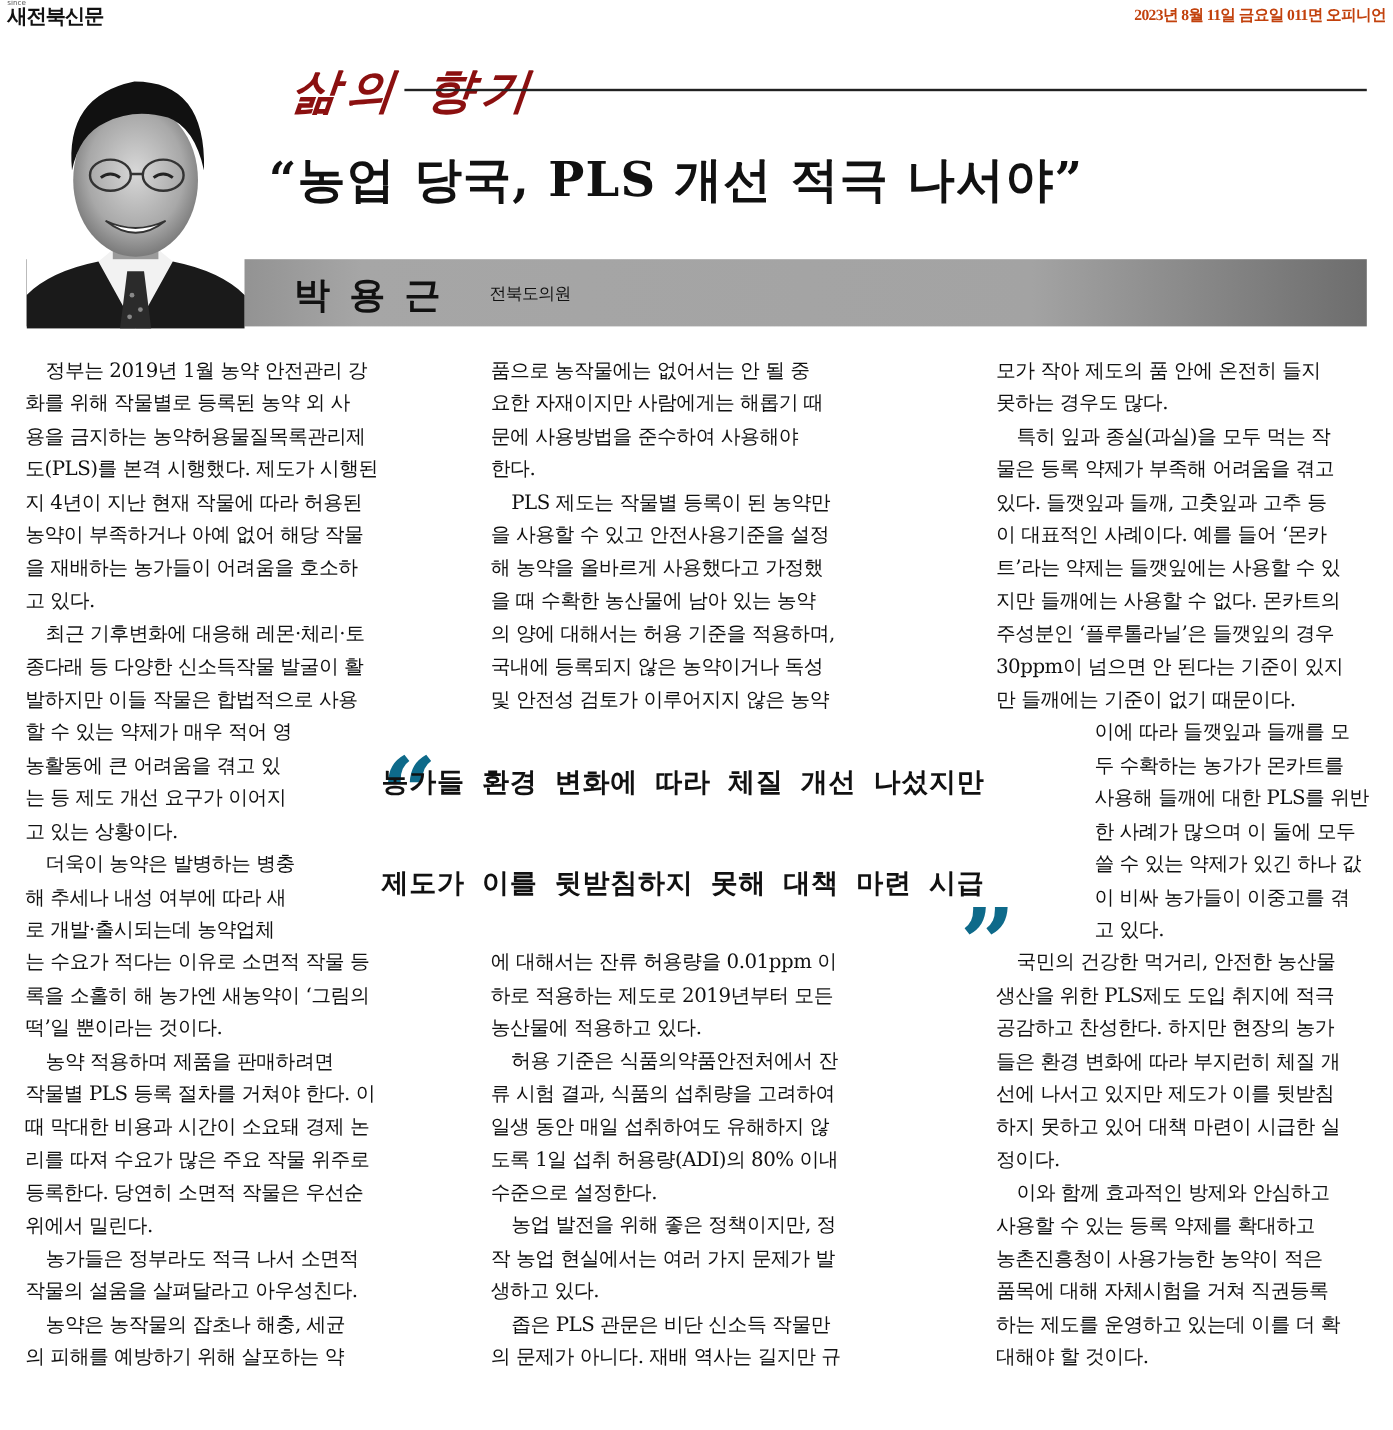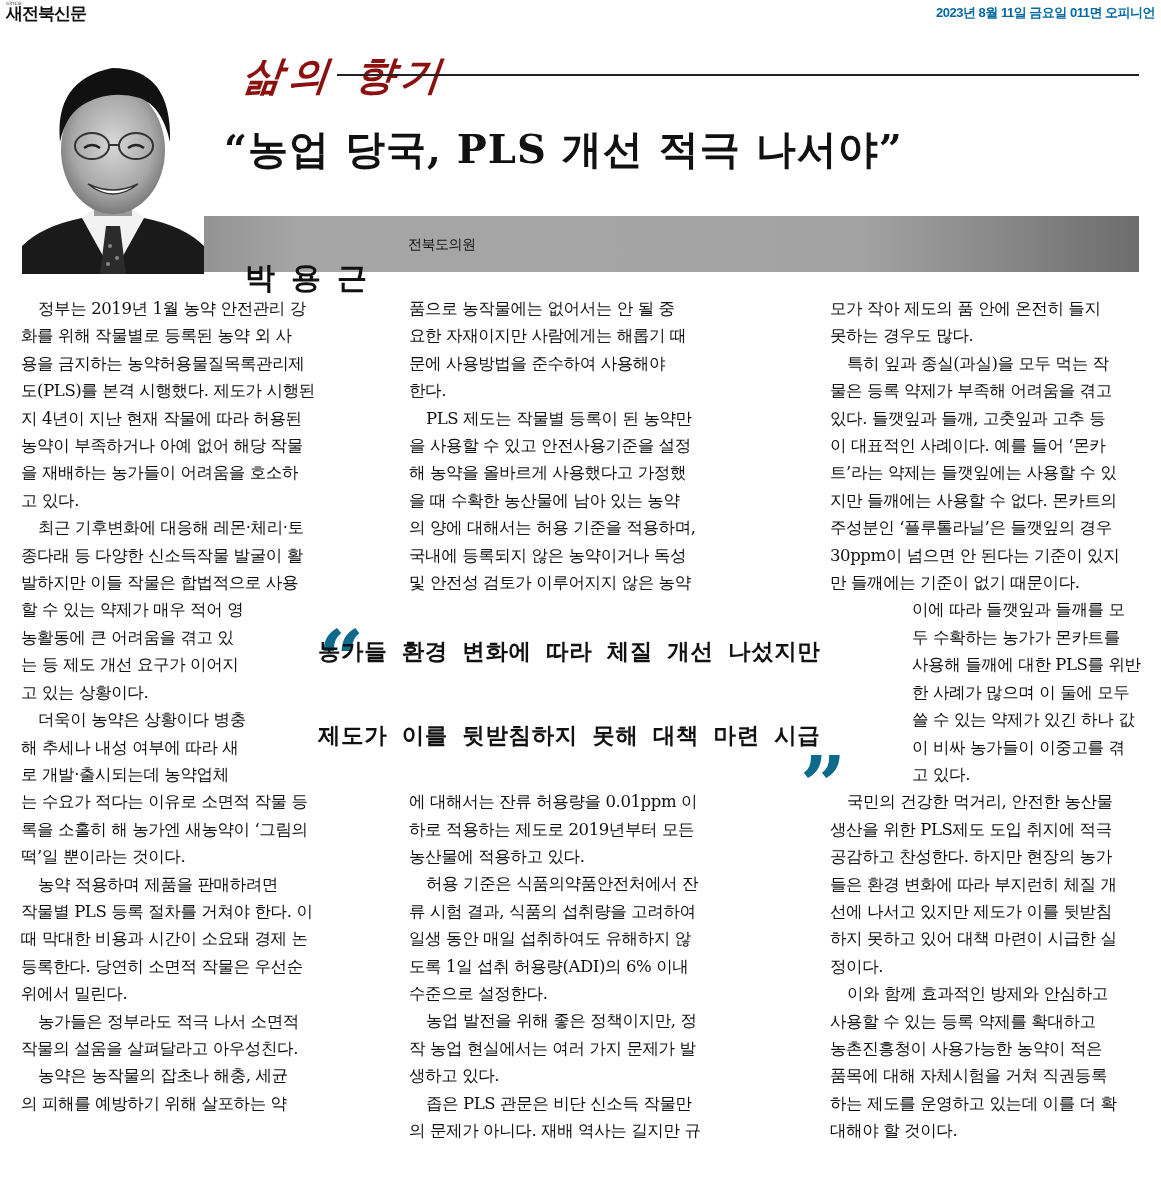--- a/index.html
+++ b/index.html
@@ -1,32 +1,32 @@
 <!DOCTYPE html>
 <html><head>
   <meta charset="utf-8">
   <style>
     * { box-sizing: border-box; margin: 0; padding: 0; }
     html, body { width: 1161px; height: 1192px; background: #ffffff; overflow: hidden; }
     body { position: relative; font-family: "DejaVu Serif", "Liberation Serif", serif; color: #111; }
 
     .masthead-logo { position: absolute; left: 6px; top: 2px; font-family: "DejaVu Sans", sans-serif; font-weight: bold; font-size: 17px; letter-spacing: -1px; color: #111; }
     .masthead-logo .tiny { position: absolute; left: 0; top: -3px; font-size: 6px; font-weight: normal; letter-spacing: 0; color: #555; }
-    .masthead-date { position: absolute; right: 6px; top: 4px; font-family: Liberation Sans, sans-serif; font-size: 13px; font-weight: bold; letter-spacing: -0.5px; color: #0369a1; }
+    .masthead-date { position: absolute; right: 6px; top: 4px; font-family: Liberation Serif, serif; font-size: 13px; font-weight: bold; letter-spacing: -0.5px; color: #c2410c; }
 
     .portrait { position: absolute; left: 22px; top: 50px; width: 182px; height: 224px; overflow: hidden; }
 
     .section-label { position: absolute; left: 243px; top: 48px; font-family: "DejaVu Serif", serif; font-weight: bold; font-style: italic; font-size: 40px; color: #8b1010; letter-spacing: 6px; transform: skewX(-6deg); }
     .section-rule { position: absolute; left: 337px; top: 74px; width: 802px; height: 2px; background: #222; }
 
     .headline { position: absolute; left: 224px; top: 122px; font-family: "DejaVu Serif", "Liberation Serif", serif; font-size: 40px; color: #111; letter-spacing: 1px; white-space: nowrap; }
 
     .byline-bar { position: absolute; left: 22px; top: 216px; width: 1117px; height: 56px;
       background: linear-gradient(to right, #6f6f6f 0%, #a6a6a6 25%, #a3a3a3 75%, #6d6d6d 100%); }
-    .byline-name { position: absolute; left: 245px; top: 226px; font-family: "DejaVu Sans", sans-serif; font-weight: bold; font-size: 30px; letter-spacing: 16px; color: #111; margin-top: 32px; }
+    .byline-name { position: absolute; left: 245px; top: 226px; font-family: "DejaVu Sans", sans-serif; font-weight: bold; font-size: 30px; letter-spacing: 16px; color: #111; }
     .byline-title { position: absolute; left: 408px; top: 236px; font-family: "DejaVu Sans", sans-serif; font-size: 14px; color: #111; letter-spacing: -0.5px; }
 
     .col { position: absolute; font-family: "DejaVu Serif", "Liberation Serif", serif; font-size: 16.5px; line-height: 27.4px; color: #111; letter-spacing: -0.4px; }
     .col p { margin: 0; white-space: nowrap; }
     .col .ind { padding-left: 17px; }
 
     .col-1 { left: 21px; top: 295px; width: 350px; }
     .col-2 { left: 409px; top: 295px; width: 350px; }
     .col-3 { left: 794px; top: 295px; width: 350px; margin-left: 36px; }
 
@@ -102,29 +102,30 @@
     <p>농약이 부족하거나 아예 없어 해당 작물</p>
     <p>을 재배하는 농가들이 어려움을 호소하</p>
     <p>고 있다.</p>
     <p class="ind">최근 기후변화에 대응해 레몬·체리·토</p>
     <p>종다래 등 다양한 신소득작물 발굴이 활</p>
     <p>발하지만 이들 작물은 합법적으로 사용</p>
     <p>할 수 있는 약제가 매우 적어 영</p>
     <p>농활동에 큰 어려움을 겪고 있</p>
     <p>는 등 제도 개선 요구가 이어지</p>
     <p>고 있는 상황이다.</p>
-    <p class="ind">더욱이 농약은 상황이다 병충</p>
+    <p class="ind">더욱이 농약은 발병하는 병충</p>
     <p>해 추세나 내성 여부에 따라 새</p>
     <p>로 개발·출시되는데 농약업체</p>
     <p>는 수요가 적다는 이유로 소면적 작물 등</p>
     <p>록을 소홀히 해 농가엔 새농약이 ‘그림의</p>
     <p>떡’일 뿐이라는 것이다.</p>
     <p class="ind">농약 적용하며 제품을 판매하려면</p>
     <p>작물별 PLS 등록 절차를 거쳐야 한다. 이</p>
     <p>때 막대한 비용과 시간이 소요돼 경제 논</p>
+    <p>리를 따져 수요가 많은 주요 작물 위주로</p>
     <p>등록한다. 당연히 소면적 작물은 우선순</p>
     <p>위에서 밀린다.</p>
     <p class="ind">농가들은 정부라도 적극 나서 소면적</p>
     <p>작물의 설움을 살펴달라고 아우성친다.</p>
     <p class="ind">농약은 농작물의 잡초나 해충, 세균</p>
     <p>의 피해를 예방하기 위해 살포하는 약</p>
   </div>
 <div class="col col-2">
     <p>품으로 농작물에는 없어서는 안 될 중</p>
     <p>요한 자재이지만 사람에게는 해롭기 때</p>
@@ -143,21 +144,21 @@
     <p style="height: 27.4px;"></p>
     <p style="height: 27.4px;"></p>
     <p style="height: 27.4px;"></p>
     <p style="height: 27.4px;"></p>
     <p>에 대해서는 잔류 허용량을 0.01ppm 이</p>
     <p>하로 적용하는 제도로 2019년부터 모든</p>
     <p>농산물에 적용하고 있다.</p>
     <p class="ind">허용 기준은 식품의약품안전처에서 잔</p>
     <p>류 시험 결과, 식품의 섭취량을 고려하여</p>
     <p>일생 동안 매일 섭취하여도 유해하지 않</p>
-    <p>도록 1일 섭취 허용량(ADI)의 6% 이내</p>
+    <p>도록 1일 섭취 허용량(ADI)의 80% 이내</p>
     <p>수준으로 설정한다.</p>
     <p class="ind">농업 발전을 위해 좋은 정책이지만, 정</p>
     <p>작 농업 현실에서는 여러 가지 문제가 발</p>
     <p>생하고 있다.</p>
     <p class="ind">좁은 PLS 관문은 비단 신소득 작물만</p>
     <p>의 문제가 아니다. 재배 역사는 길지만 규</p>
   </div>
 <div class="col col-3">
     <p>모가 작아 제도의 품 안에 온전히 들지</p>
     <p>못하는 경우도 많다.</p>

